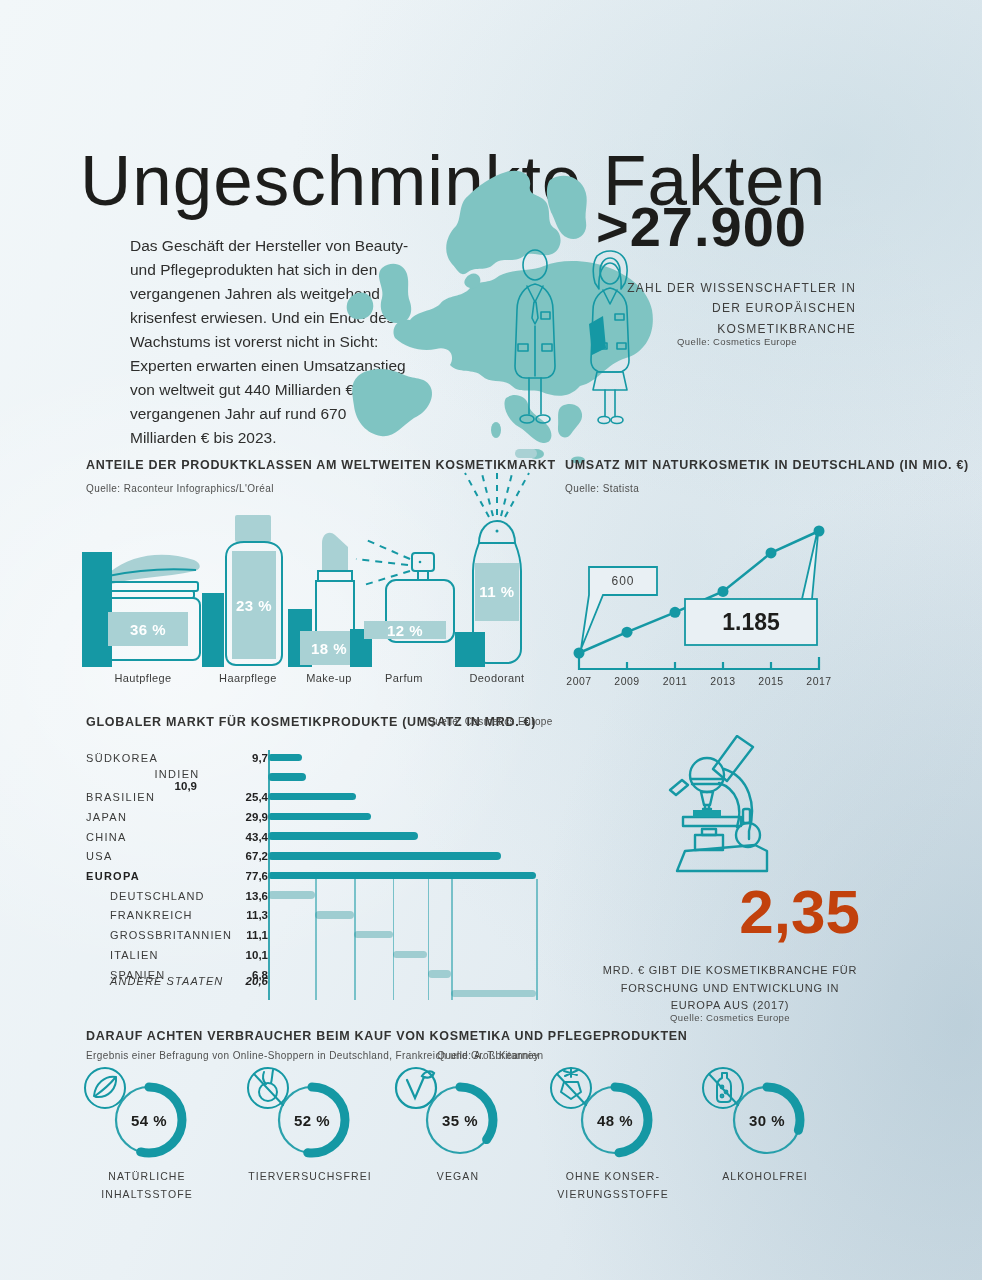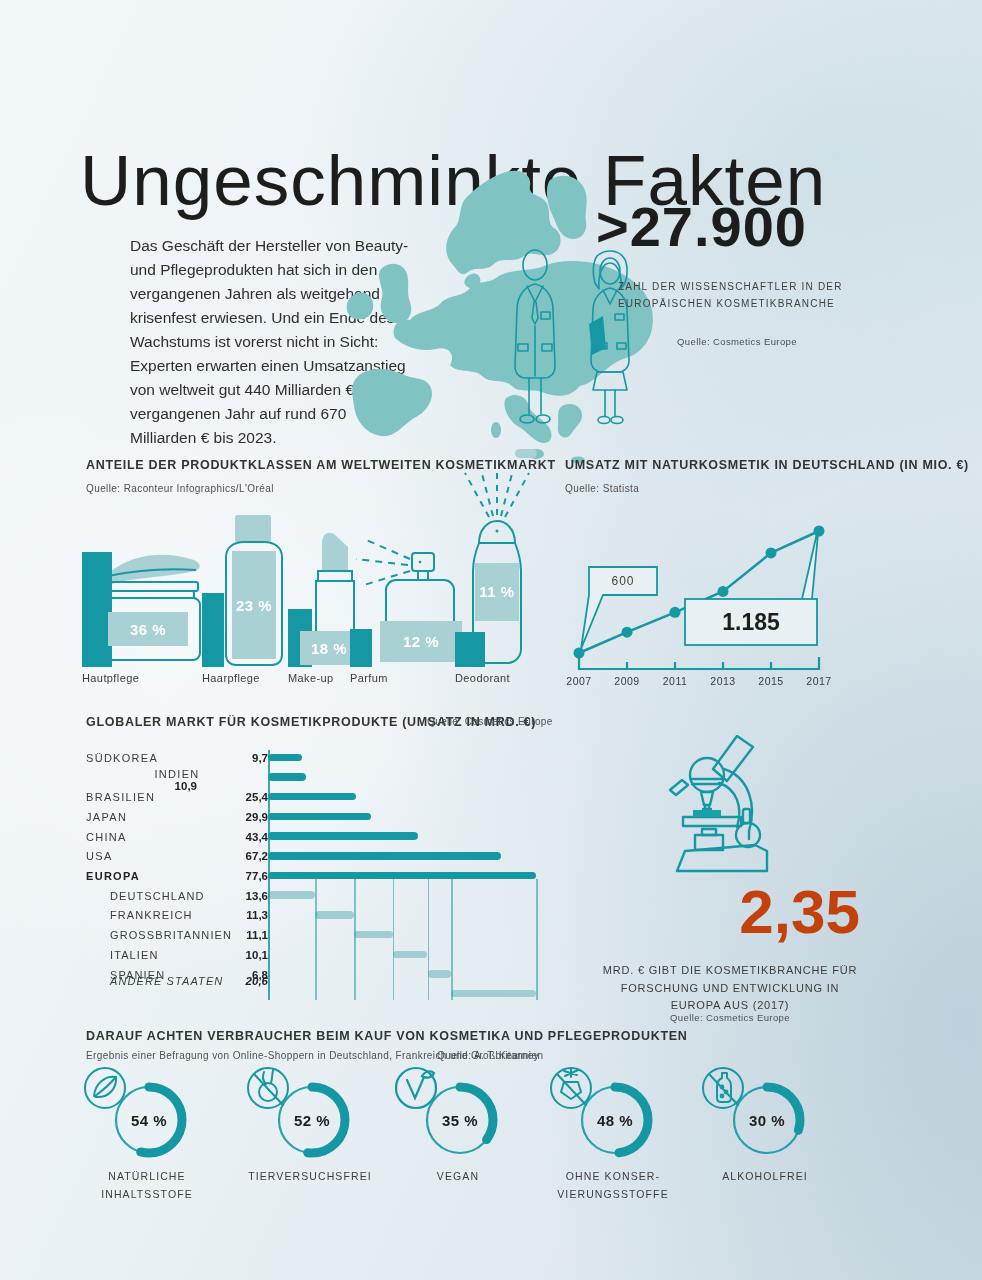--- a/index.html
+++ b/index.html
@@ -11,34 +11,34 @@
       radial-gradient(700px 900px at 98% 80%, rgba(148,178,194,.38), transparent 62%),
       radial-gradient(620px 520px at 18% 52%, rgba(255,255,255,.55), transparent 60%),
       radial-gradient(500px 700px at 70% 45%, rgba(185,208,218,.25), transparent 65%),
       linear-gradient(115deg,#f2f7f9 0%,#eaf1f5 45%,#dfe9ef 72%,#d2dfe7 100%);
   }
   .abs{position:absolute;}
   
   .main-title{left:80px;top:92px;font-size:71px;font-weight:400;letter-spacing:1px;color:#1d1d1b;}
   .intro{left:86px;top:218px;width:280px;font-size:15.5px;line-height:1.55;color:#2e2e2d;margin-left:44px;}
   .hero-stat{left:596px;top:194px;width:260px;font-size:56px;font-weight:700;color:#1d1d1b;letter-spacing:1px;}
-  .hero-caption{left:618px;top:278px;width:238px;text-align:left;font-size:10px;letter-spacing:1.2px;line-height:1.7;color:#3f3f3e;font-weight:400;}
+  .hero-caption{left:618px;top:278px;width:238px;text-align:right;font-size:12px;letter-spacing:1.2px;line-height:1.7;color:#3f3f3e;font-weight:400;}
   .source{font-size:9.5px;color:#4f4f4e;letter-spacing:.4px;}
   .hero-source{left:618px;top:336px;width:238px;text-align:center;}
   
   .sec-title{font-size:12.5px;font-weight:700;letter-spacing:.7px;color:#333332;}
   .sec-source{font-size:10px;color:#4f4f4e;letter-spacing:.4px;}
   
   .prod-block{position:absolute;}
   .prodbar{position:absolute;left:0;bottom:0;background:#1598a4;}
   .pct-box{position:absolute;background:#a9d1d4;display:flex;align-items:center;justify-content:center;
            color:#fff;font-weight:700;font-size:15px;letter-spacing:.5px;}
   .pct-naked{position:absolute;display:flex;align-items:center;justify-content:center;
            color:#fff;font-weight:700;font-size:15px;letter-spacing:.5px;}
-  .prod-label{position:absolute;top:672px;font-size:11px;color:#3c3c3b;letter-spacing:.4px;}
+  .prod-label{position:absolute;top:672px;text-align:center;font-size:11px;color:#3c3c3b;letter-spacing:.4px;}
   .deco-pill{left:515px;top:449px;width:22px;height:9px;border-radius:5px;background:#a9d1d4;}
   
   #line-chart text.tick{font-family:"Liberation Sans",sans-serif;font-size:10.5px;fill:#3c3c3b;letter-spacing:.5px;}
   #line-chart text.co-small{font-family:"Liberation Sans",sans-serif;font-size:12px;fill:#3f3f3e;letter-spacing:1px;}
   #line-chart text.co-big{font-family:"Liberation Sans",sans-serif;font-size:23px;font-weight:700;fill:#1d1d1b;}
   
   #global-rows{position:absolute;left:86px;top:748px;width:480px;height:260px;}
   .g-row{position:absolute;left:0;width:182px;height:19.7px;display:flex;align-items:center;}
   .g-label{flex:1;font-size:11px;letter-spacing:1.3px;color:#3b3b3a;white-space:nowrap;}
   .g-row.sub .g-label{padding-left:24px;letter-spacing:1.1px;}
@@ -163,21 +163,21 @@
     <g stroke="#1598a4" stroke-width="2" fill="none">
       <path d="M60,22 L14,2" stroke-dasharray="7 6"></path>
       <path d="M58,28 L6,22" stroke-dasharray="7 6"></path>
       <path d="M60,34 L14,48" stroke-dasharray="7 6"></path>
       <rect x="62" y="16" width="22" height="18" rx="3"></rect>
       <rect x="68" y="34" width="10" height="9"></rect>
       <rect x="36" y="43" width="68" height="62" rx="10"></rect>
     </g>
     <circle cx="70" cy="25" r="1.3" fill="#1598a4"></circle>
   </svg>
-  <div class="pct-box" style="left:30px;top:84px;width:82px;height:41px">12 %</div>
+  <div class="pct-box" style="left:14px;top:84px;width:82px;height:18px">12 %</div>
 </div>
 
 <div class="prod-block" style="left:455px;top:467px;width:84px;height:200px">
   <div class="prodbar" style="width: 30px; height: 35.2px;"></div>
   <svg width="84" height="200" viewBox="0 0 84 200">
     <rect x="20" y="96" width="44" height="58" fill="#a9d1d4"></rect>
     <g stroke="#1598a4" stroke-width="2" fill="none">
       <path d="M34,50 L10,6" stroke-dasharray="6 6"></path>
       <path d="M38,49 L26,3" stroke-dasharray="6 6"></path>
       <path d="M42,48 L42,2" stroke-dasharray="6 6"></path>

